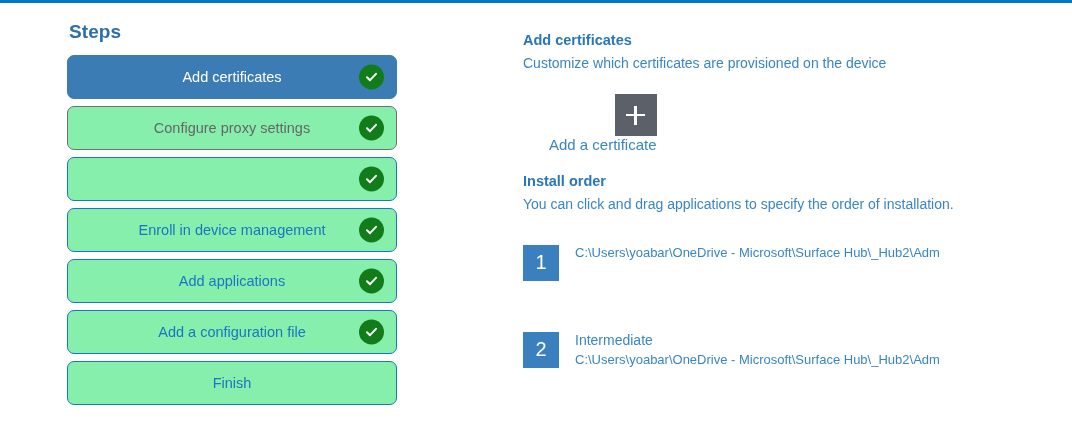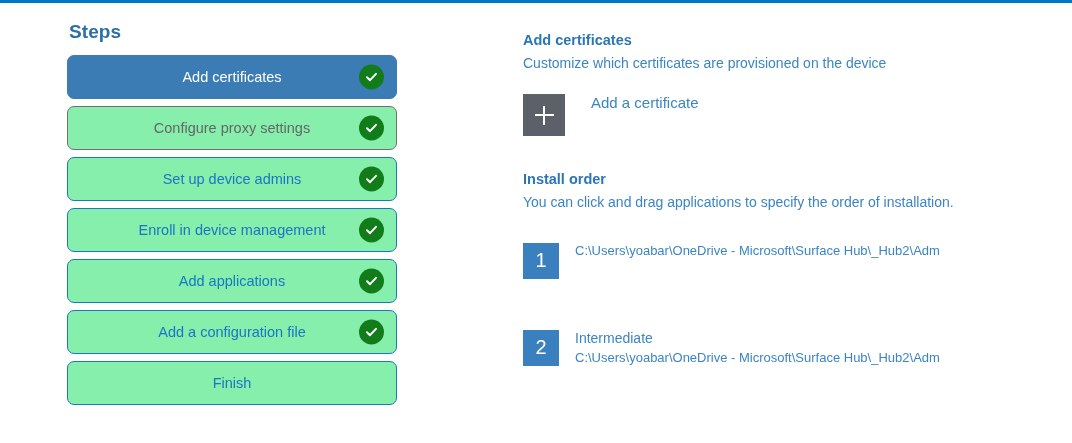--- a/index.html
+++ b/index.html
@@ -120,24 +120,25 @@
   .section-sub {
     font-size: 14px;
     color: #3b85c4;
     margin: 3px 0 0 0;
     line-height: 1.35;
   }
 
   
   .add-cert-row {
     display: flex;
-    align-items: flex-start;
+    align-items: flex-end;
     margin-top: 22px;
     cursor: pointer;
     width: max-content;
+    flex-direction: column;
   }
   .add-tile {
     width: 42px;
     height: 42px;
     background: #5b6069;
     display: flex;
     align-items: center;
     justify-content: center;
     flex: none;
   }
@@ -159,21 +160,21 @@
     top: 8px; left: 0; height: 2.5px; width: 19px;
   }
   .add-cert-label {
     font-size: 15px;
     color: #3b85c4;
     margin-left: 26px;
   }
 
   
   .install-order {
-    margin-top: 34px;
+    margin-top: 19px;
   }
   .order-list {
     margin-top: 30px;
     display: flex;
     flex-direction: column;
     gap: 50px;
   }
   .order-item {
     display: flex;
     align-items: flex-start;
@@ -233,21 +234,20 @@
       <div class="step is-muted">
         <span class="step-label">Configure proxy settings</span>
         <span class="step-check">
           <svg width="15" height="15" viewBox="0 0 16 16" aria-hidden="true">
             <path d="M3.2 8.2 L6.4 11.4 L12.8 4.6" fill="none" stroke="#ffffff" stroke-width="2.1" stroke-linecap="round" stroke-linejoin="round"></path>
           </svg>
         </span>
       </div>
 
       <div class="step">
-        <span class="step-label">Set up device admins</span>
         <span class="step-check">
           <svg width="15" height="15" viewBox="0 0 16 16" aria-hidden="true">
             <path d="M3.2 8.2 L6.4 11.4 L12.8 4.6" fill="none" stroke="#ffffff" stroke-width="2.1" stroke-linecap="round" stroke-linejoin="round"></path>
           </svg>
         </span>
       </div>
 
       <div class="step">
         <span class="step-label">Enroll in device management</span>
         <span class="step-check">

